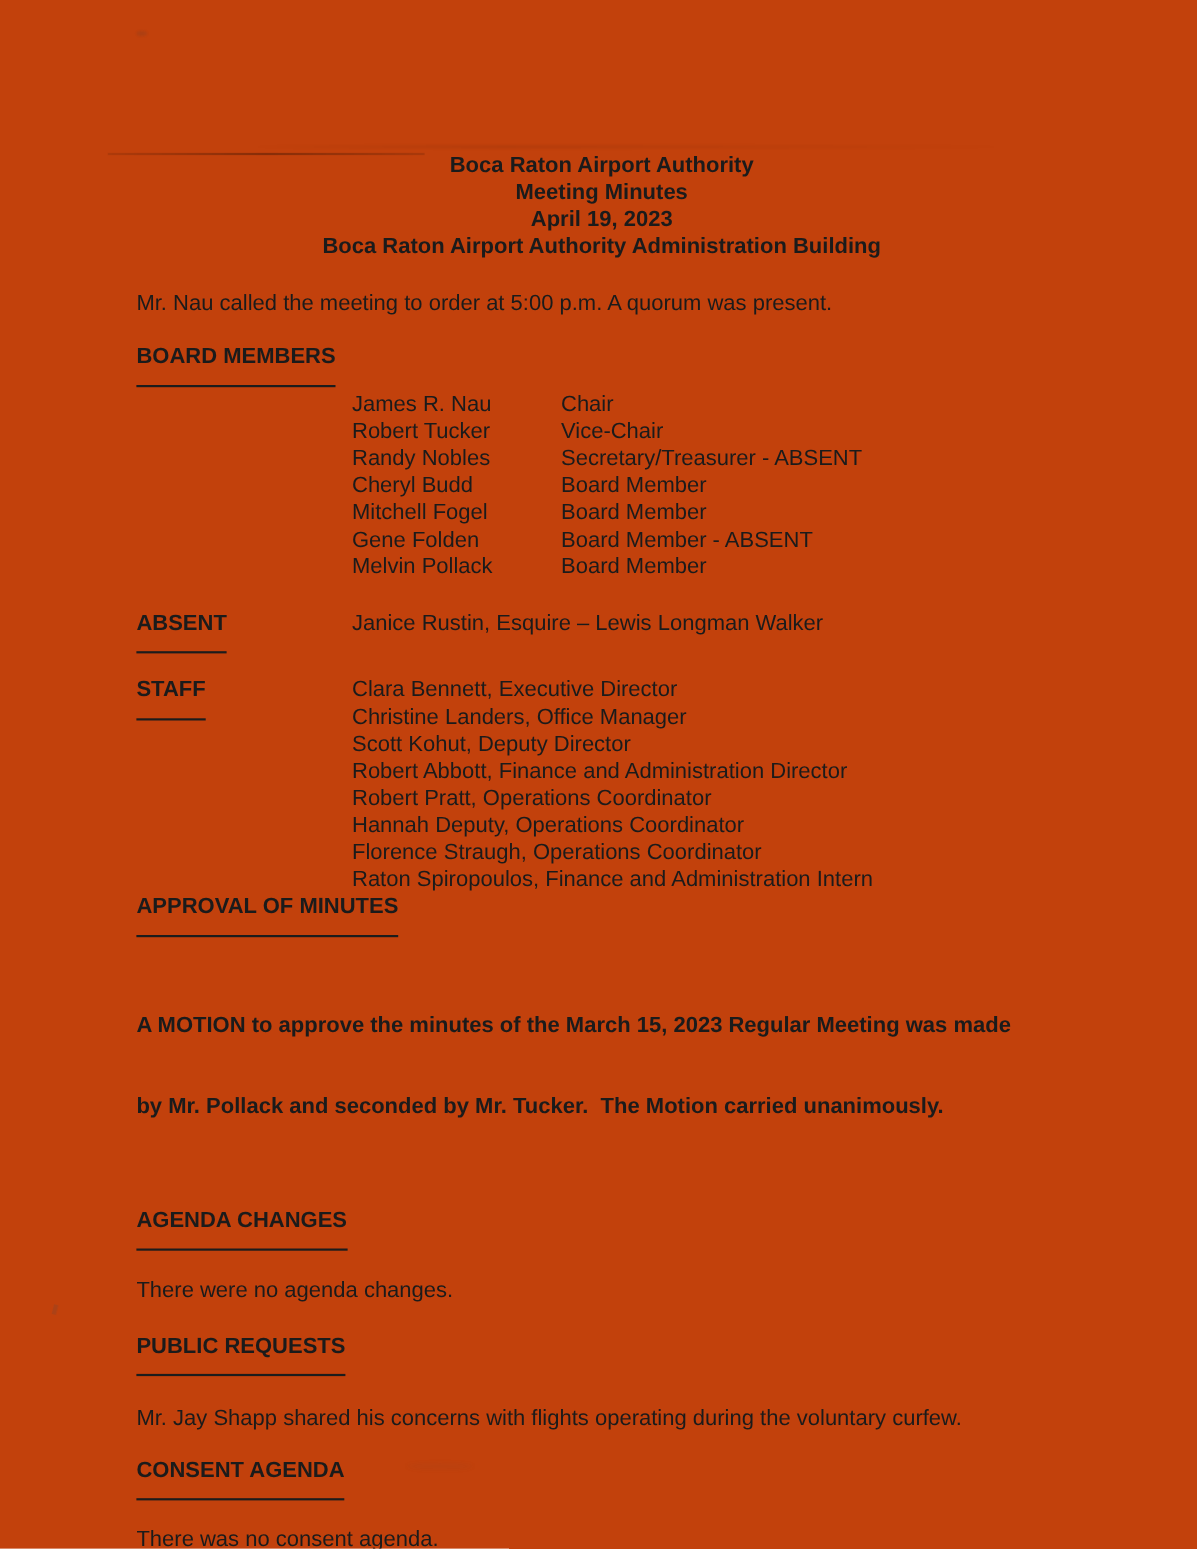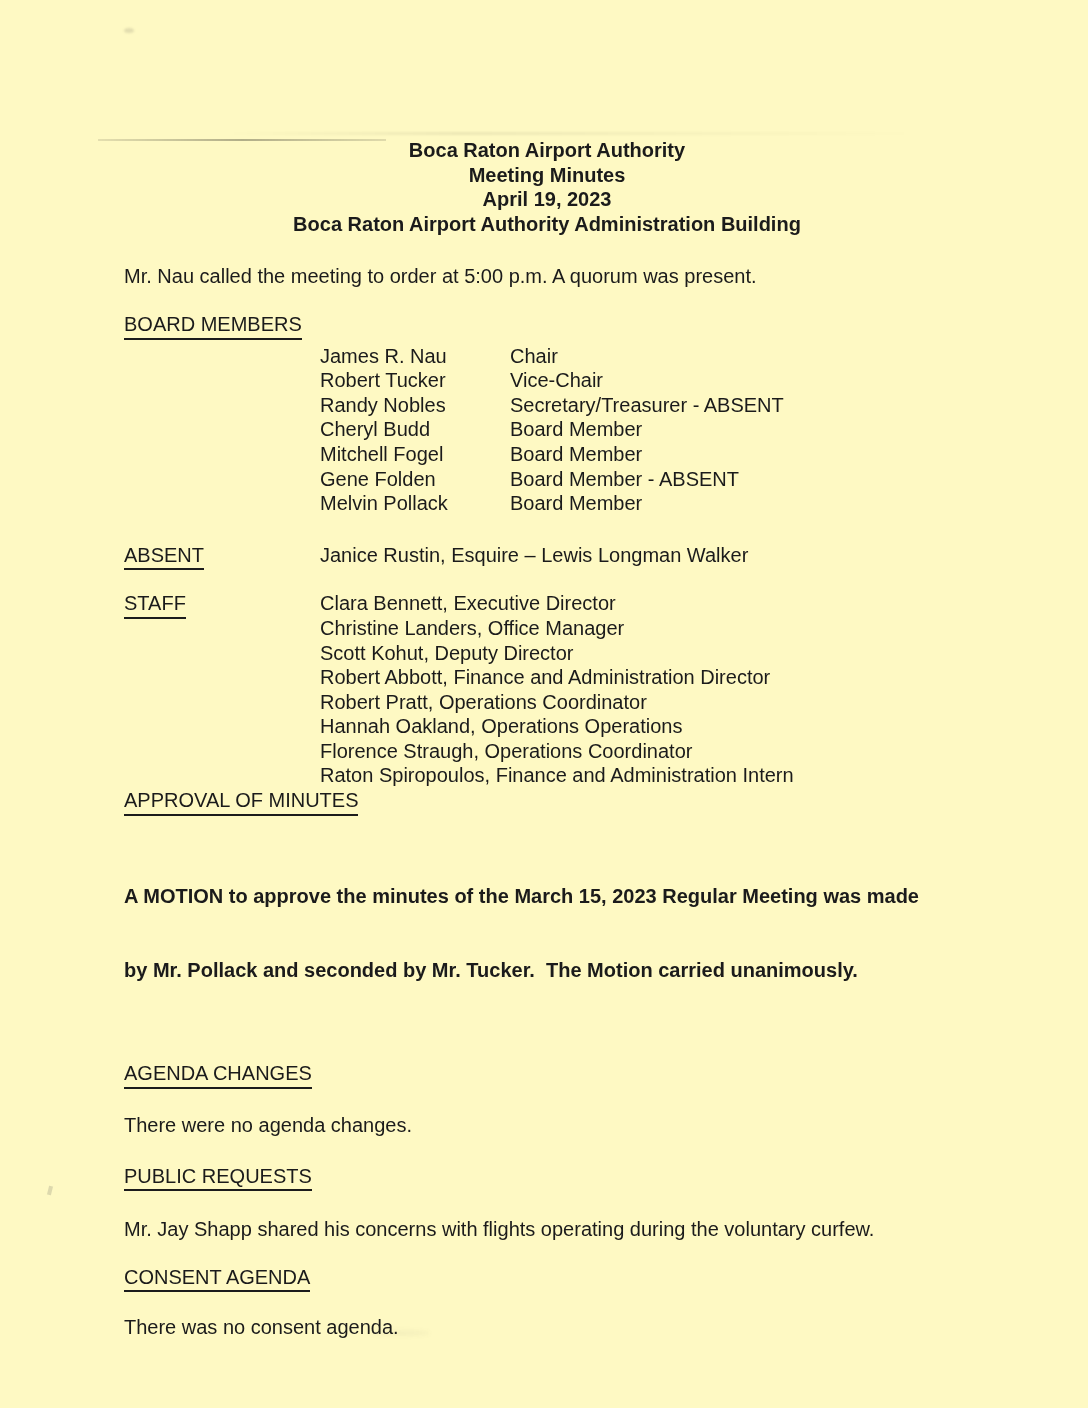--- a/index.html
+++ b/index.html
@@ -4,21 +4,21 @@
 <style>
   html, body {
     margin: 0;
     padding: 0;
     background: #ffffff;
   }
   .page {
     position: relative;
     width: 1088px;
     height: 1408px;
-    background: #fef9c3;
+    background: #c2410c;
     font-family: "Liberation Sans", sans-serif;
     font-size: 20px;
     line-height: 24.6px;
     color: #1b1b1b;
     overflow: hidden;
   }
   .content {
     position: absolute;
     left: 124px;
     right: 118px;
@@ -27,23 +27,23 @@
   .title-block {
     margin-top: 138px;
     text-align: center;
     font-weight: bold;
   }
   .intro {
     margin: 28px 0 0 0;
   }
   .hu {
     display: inline-block;
-    font-weight: normal;
+    font-weight: bold;
     border-bottom: 2px solid #1c1c1c;
-    padding-bottom: 1px;
+    padding-bottom: 13px;
   }
   .section-heading { margin: 0; }
   .heading-board   { margin-top: 23px; }
   .members {
     margin-top: 4px;
     margin-left: 196px;
   }
   .member-row { display: flex; }
   .member-name {
     width: 190px;
@@ -171,21 +171,21 @@
     <div class="two-col staff-row">
       <span class="label-col">
         <span class="hu">STAFF</span>
       </span>
       <div class="staff-list">
         <div>Clara Bennett, Executive Director</div>
         <div>Christine Landers, Office Manager</div>
         <div>Scott Kohut, Deputy Director</div>
         <div>Robert Abbott, Finance and Administration Director</div>
         <div>Robert Pratt, Operations Coordinator</div>
-        <div>Hannah Oakland, Operations Operations</div>
+        <div>Hannah Deputy, Operations Coordinator</div>
         <div>Florence Straugh, Operations Coordinator</div>
         <div>Raton Spiropoulos, Finance and Administration Intern</div>
       </div>
     </div>
 
     <div class="section-heading heading-approval">
       <span class="hu">APPROVAL OF MINUTES</span>
     </div>
 
     <div class="motion">

